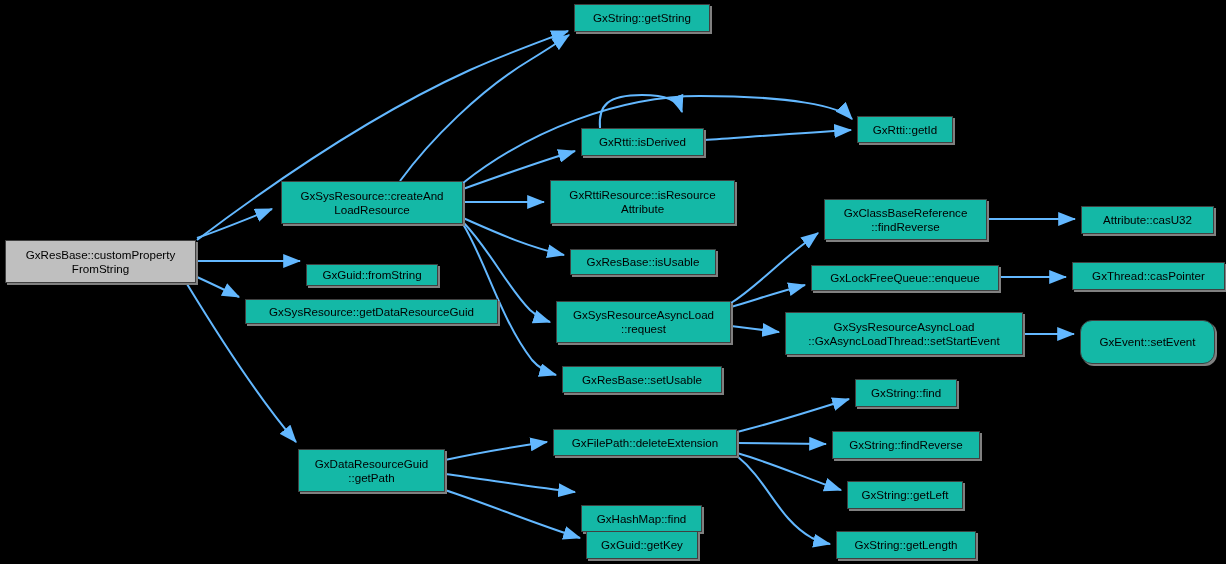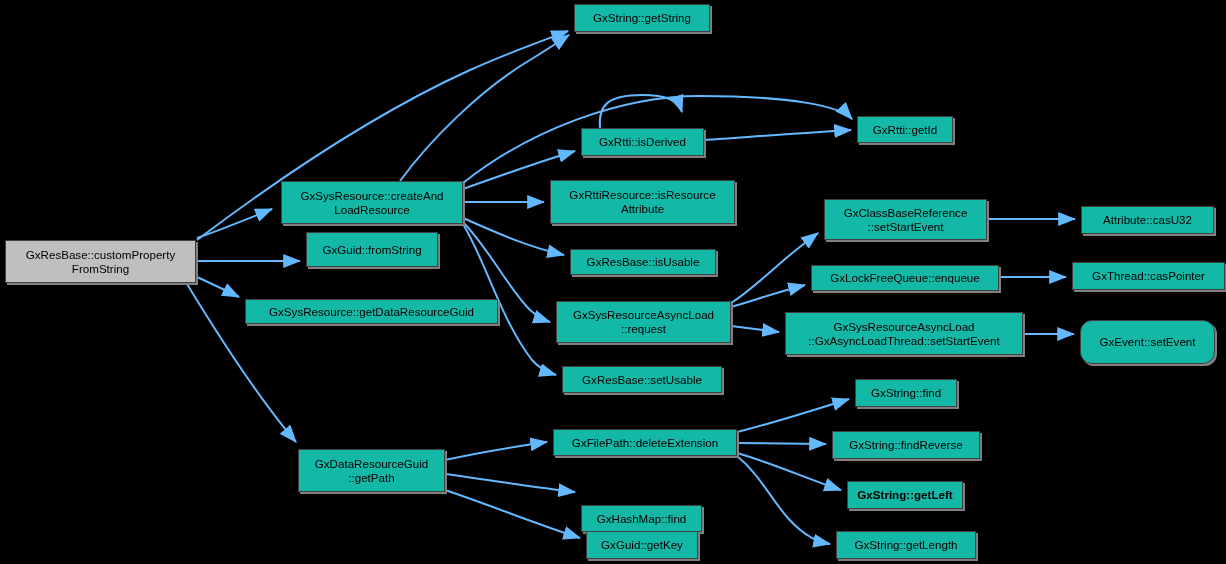--- a/index.html
+++ b/index.html
@@ -96,38 +96,38 @@
   <div id="node-layer">
       <div class="node-box current" style="left: 5px; top: 240px; width: 191px; height: 43px;"><span class="node-label">GxResBase::customProperty
 FromString</span></div>
       <div class="node-box" style="left: 574px; top: 4px; width: 136px; height: 28px;"><span class="node-label">GxString::getString</span></div>
       <div class="node-box" style="left: 581px; top: 128px; width: 123px; height: 28px; text-align: center;"><span class="node-label">GxRtti::isDerived</span></div>
       <div class="node-box" style="left: 857px; top: 116px; width: 96px; height: 27px;"><span class="node-label">GxRtti::getId</span></div>
       <div class="node-box" style="left: 281px; top: 181px; width: 182px; height: 43px;"><span class="node-label">GxSysResource::createAnd
 LoadResource</span></div>
       <div class="node-box" style="left: 550px; top: 180px; width: 185px; height: 44px;"><span class="node-label">GxRttiResource::isResource
 Attribute</span></div>
-      <div class="node-box" style="left: 306px; top: 232px; width: 132px; height: 35px;"><span class="node-label">GxGuid::fromString</span></div>
+      <div class="node-box" style="left: 306px; top: 264px; width: 132px; height: 22px;"><span class="node-label">GxGuid::fromString</span></div>
       <div class="node-box" style="left: 570px; top: 249px; width: 146px; height: 26px;"><span class="node-label">GxResBase::isUsable</span></div>
       <div class="node-box" style="left: 245px; top: 299px; width: 253px; height: 25px;"><span class="node-label">GxSysResource::getDataResourceGuid</span></div>
       <div class="node-box" style="left: 556px; top: 301px; width: 175px; height: 42px;"><span class="node-label">GxSysResourceAsyncLoad
 ::request</span></div>
       <div class="node-box" style="left: 562px; top: 366px; width: 160px; height: 27px;"><span class="node-label">GxResBase::setUsable</span></div>
       <div class="node-box" style="left: 824px; top: 199px; width: 163px; height: 41px;"><span class="node-label">GxClassBaseReference
-::setStartEvent</span></div>
+::findReverse</span></div>
       <div class="node-box" style="left: 811px; top: 265px; width: 188px; height: 26px;"><span class="node-label">GxLockFreeQueue::enqueue</span></div>
       <div class="node-box" style="left: 785px; top: 312px; width: 238px; height: 43px;"><span class="node-label">GxSysResourceAsyncLoad
 ::GxAsyncLoadThread::setStartEvent</span></div>
       <div class="node-box" style="left: 1081px; top: 206px; width: 133px; height: 28px;"><span class="node-label">Attribute::casU32</span></div>
       <div class="node-box" style="left: 1072px; top: 262px; width: 153px; height: 28px;"><span class="node-label">GxThread::casPointer</span></div>
       <div class="node-box" style="left: 1080px; top: 320px; width: 135px; height: 44px; border-radius: 12px;"><span class="node-label">GxEvent::setEvent</span></div>
       <div class="node-box" style="left: 298px; top: 449px; width: 147px; height: 43px;"><span class="node-label">GxDataResourceGuid
 ::getPath</span></div>
       <div class="node-box" style="left: 553px; top: 429px; width: 184px; height: 27px;"><span class="node-label">GxFilePath::deleteExtension</span></div>
       <div class="node-box" style="left: 581px; top: 505px; width: 121px; height: 27px;"><span class="node-label">GxHashMap::find</span></div>
       <div class="node-box" style="left: 586px; top: 531px; width: 112px; height: 28px;"><span class="node-label">GxGuid::getKey</span></div>
       <div class="node-box" style="left: 855px; top: 379px; width: 102px; height: 28px;"><span class="node-label">GxString::find</span></div>
       <div class="node-box" style="left: 832px; top: 431px; width: 148px; height: 28px;"><span class="node-label">GxString::findReverse</span></div>
-      <div class="node-box" style="left: 847px; top: 481px; width: 116px; height: 28px; font-weight: bold;"><span class="node-label">GxString::getLeft</span></div>
+      <div class="node-box" style="left: 847px; top: 481px; width: 116px; height: 28px;"><span class="node-label">GxString::getLeft</span></div>
       <div class="node-box" style="left: 836px; top: 531px; width: 140px; height: 28px;"><span class="node-label">GxString::getLength</span></div>
     </div>
 
 </div>
 
 </body></html>

